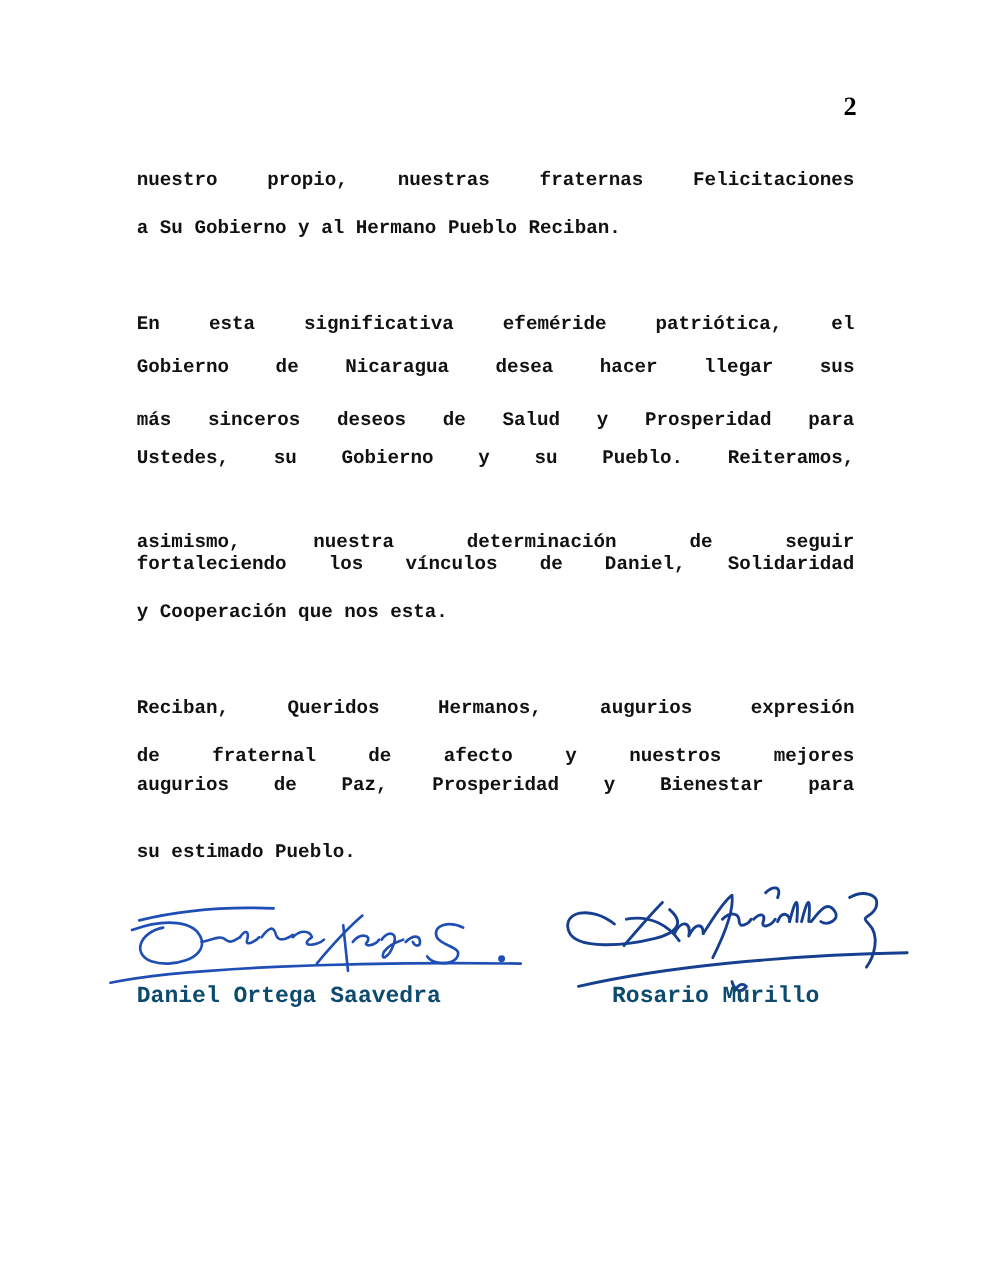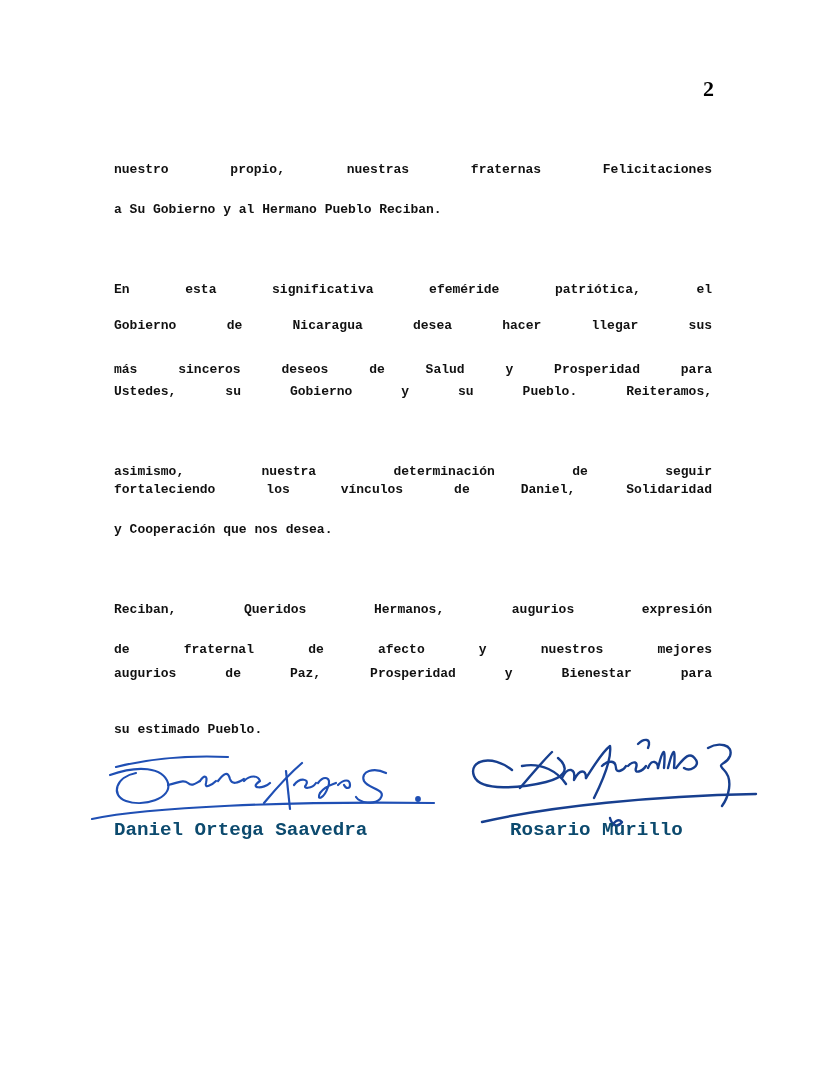--- a/index.html
+++ b/index.html
@@ -3,24 +3,23 @@
 <meta charset="utf-8">
 <style>
   html, body { margin: 0; padding: 0; background: #ffffff; }
   body { width: 825px; height: 1068px; position: relative; overflow: hidden; }
   .page-num {
     position: absolute; left: 690px; top: 76px; width: 24px; text-align: right;
     font-family: "Liberation Serif", serif; font-weight: bold; font-size: 22px; color: #000;
   }
   .line {
     position: absolute; left: 114px; width: 598px;
-    font-family: "Liberation Mono", monospace; font-weight: bold; font-size: 13px;
+    font-family: "Liberation Mono", monospace; font-weight: bold; font-size: 16px;
     color: #111; white-space: nowrap; text-align: justify; text-align-last: justify;
     line-height: 24px;
-    margin-top: 20px;
   }
   .line.last { text-align-last: left; }
   .sig-name {
     position: absolute; top: 818px;
     font-family: "Liberation Mono", monospace; font-weight: bold; font-size: 19.2px;
     color: #0c4a6e; white-space: nowrap; line-height: 24px;
   }
   .sig-svg { position: absolute; }
 </style>
 </head>
@@ -30,24 +29,24 @@
 
 <div>
   <div class="line" style="top:138px;">nuestro propio, nuestras fraternas Felicitaciones</div>
   <div class="line last" style="top:178px;">a Su Gobierno y al Hermano Pueblo Reciban.</div>
 </div>
 
 <div>
   <div class="line" style="top:258px;">En esta significativa efeméride patriótica, el</div>
   <div class="line" style="top:294px;">Gobierno de Nicaragua desea hacer llegar sus</div>
   <div class="line" style="top:338px;">más sinceros deseos de Salud y Prosperidad para</div>
-  <div class="line" style="top:360px;">Ustedes, su Gobierno y su Pueblo. Reiteramos,</div>
+  <div class="line" style="top:370px;">Ustedes, su Gobierno y su Pueblo. Reiteramos,</div>
   <div class="line" style="top:440px;">asimismo, nuestra determinación de seguir</div>
   <div class="line" style="top:458px;">fortaleciendo los vínculos de Daniel, Solidaridad</div>
-  <div class="line last" style="top:498px;">y Cooperación que nos desea.</div>
+  <div class="line last" style="top:498px;">y Cooperación que nos esta.</div>
 </div>
 
 <div>
   <div class="line" style="top:578px;">Reciban, Queridos Hermanos, augurios expresión</div>
   <div class="line" style="top:618px;">de fraternal de afecto y nuestros mejores</div>
   <div class="line" style="top:642px;">augurios de Paz, Prosperidad y Bienestar para</div>
   <div class="line last" style="top:698px;">su estimado Pueblo.</div>
 </div>
 
 <svg class="sig-svg" style="left:88px; top:745px;" width="360" height="80" viewBox="0 0 360 80">

